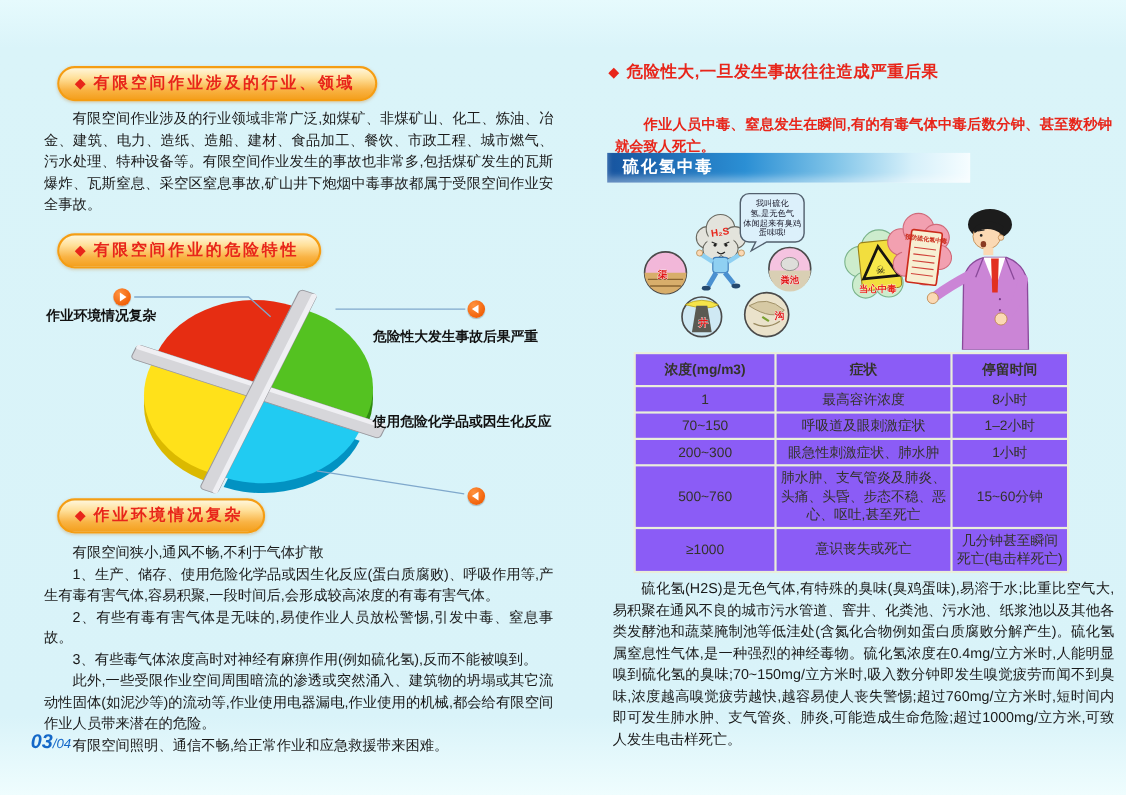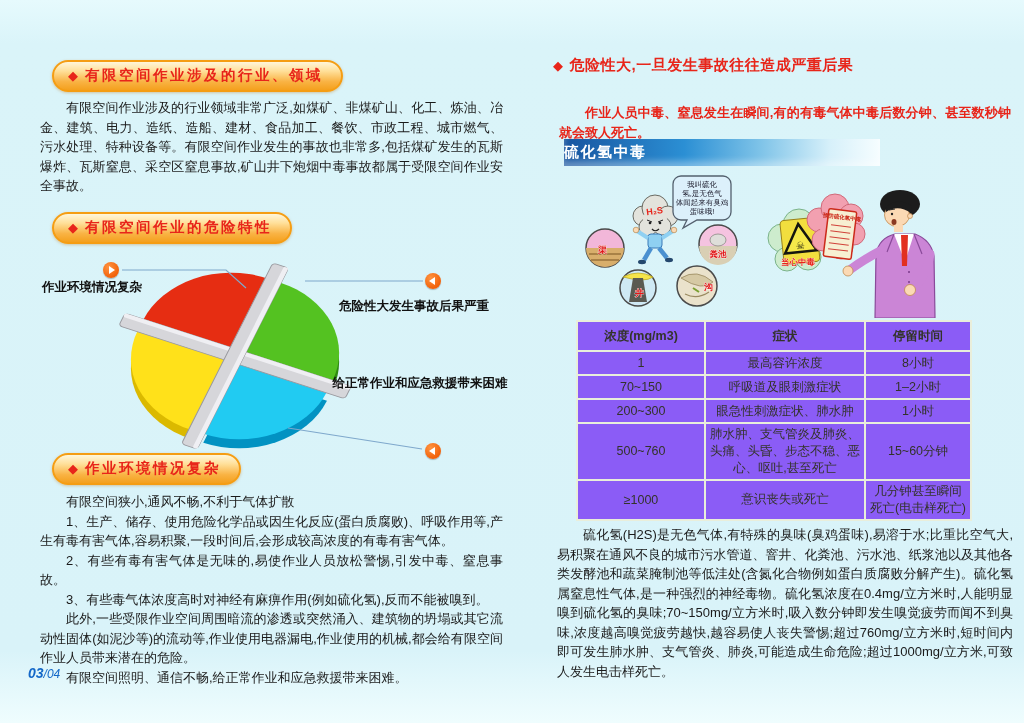--- a/index.html
+++ b/index.html
@@ -35,32 +35,32 @@
     box-shadow:0 1px 1px rgba(0,0,0,.25);}
   .arrow::after{content:"";position:absolute;top:4px;width:0;height:0;
     border-top:4px solid transparent;border-bottom:4px solid transparent;}
   .arrow-r::after{left:6px;border-left:6px solid #fff;}
   .arrow-l::after{left:4px;border-right:6px solid #fff;}
   .ar1{left:73px;top:14px;}
   .ar2{left:395px;top:25px;}
   .ar3{left:395px;top:195px;}
 
   .page-num{position:absolute;left:28px;top:664px;color:#1468c8;font-style:italic;}
-  .page-num .big{font-size:14px;font-weight:bold;text-align:right;}
+  .page-num .big{font-size:18px;font-weight:bold;text-align:right;}
   .page-num .small{font-size:12px;}
 
   .rp-header{position:absolute;left:8px;top:56px;font-size:15px;font-weight:bold;
     color:#e8251a;letter-spacing:.5px;white-space:nowrap;}
   .rp-header .dia{margin-right:6px;font-size:13px;}
   .rp-intro{position:absolute;left:14px;top:90px;width:452px;color:#e8251a;
     font-size:13px;line-height:19.5px;text-indent:2em;font-weight:bold;text-align:justify;}
   .banner{
-    position:absolute;left:19px;top:139px;width:316px;height:27px;
+    position:absolute;left:7px;top:139px;width:316px;height:27px;
     background:linear-gradient(90deg,#17549f 0%,#2b8fd4 38%,#7ec3e8 62%,#d6f0fa 84%,#f6fdff 100%);
-    color:#fff;font-weight:bold;font-size:15px;line-height:26px;
+    color:#fff;font-weight:bold;font-size:15px;line-height:26px;padding-left:14px;
     letter-spacing:1.5px;box-shadow:inset 0 -5px 6px rgba(255,255,255,.35);
   }
   .illus{position:absolute;left:0;top:168px;width:470px;height:150px;}
 
   .htable{border-collapse:separate;border-spacing:2px;background:#e9eedb;
     position:absolute;left:31px;top:320px;}
   .htable th,.htable td{background:#8b5cf6;color:#33332a;font-size:12.5px;
     text-align:center;vertical-align:middle;padding:2px 4px;font-family:inherit;}
   .htable th{font-weight:bold;height:24px;}
   .c0{width:118px;} .c1{width:150px;} .c2{width:96px;}
@@ -119,21 +119,21 @@
           <polyline points="92,22 196,22 216,40"></polyline>
           <polyline points="275,33 393,33"></polyline>
           <polyline points="258,180 392,201"></polyline>
         </g>
       </svg>
       <span class="arrow arrow-r ar1"></span>
       <span class="arrow arrow-l ar2"></span>
       <span class="arrow arrow-l ar3"></span>
       <div class="pie-label pl-left">作业环境情况复杂</div>
       <div class="pie-label pl-rt">危险性大发生事故后果严重</div>
-      <div class="pie-label pl-rb">给正常作业和应急救援带来困难</div>
+      <div class="pie-label pl-rb">使用危险化学品或因生化反应</div>
     </div>
 
     <div class="pill" style="left:52px;top:453px;">
       <span class="dia">◆</span><span>作业环境情况复杂</span>
     </div>
 
     <div class="para-block" style="position:absolute;left:40px;top:492px;width:463px;">
       <p class="body-text">有限空间狭小,通风不畅,不利于气体扩散</p>
       <p class="body-text">1、生产、储存、使用危险化学品或因生化反应(蛋白质腐败)、呼吸作用等,产生有毒有害气体,容易积聚,一段时间后,会形成较高浓度的有毒有害气体。</p>
       <p class="body-text">2、有些有毒有害气体是无味的,易使作业人员放松警惕,引发中毒、窒息事故。</p>

